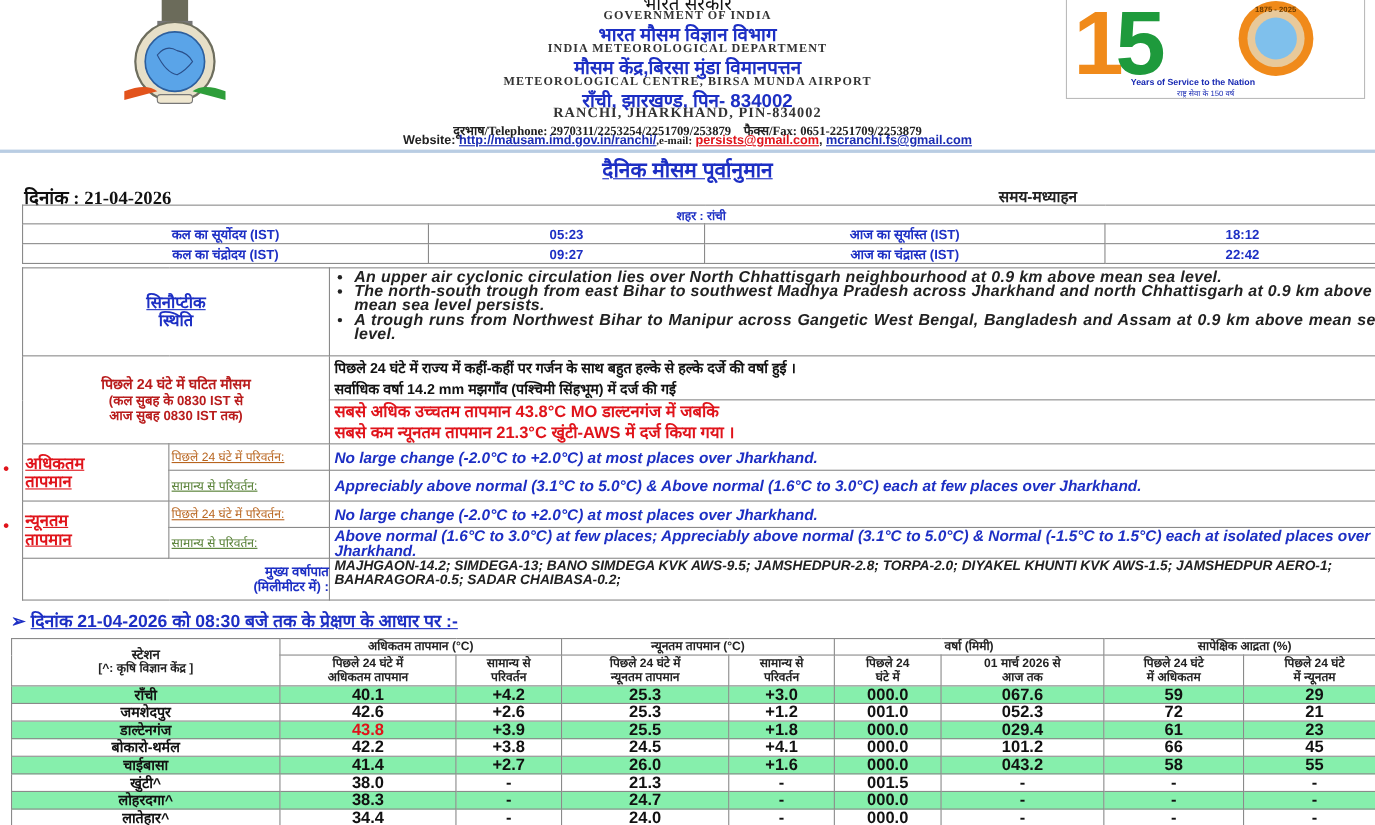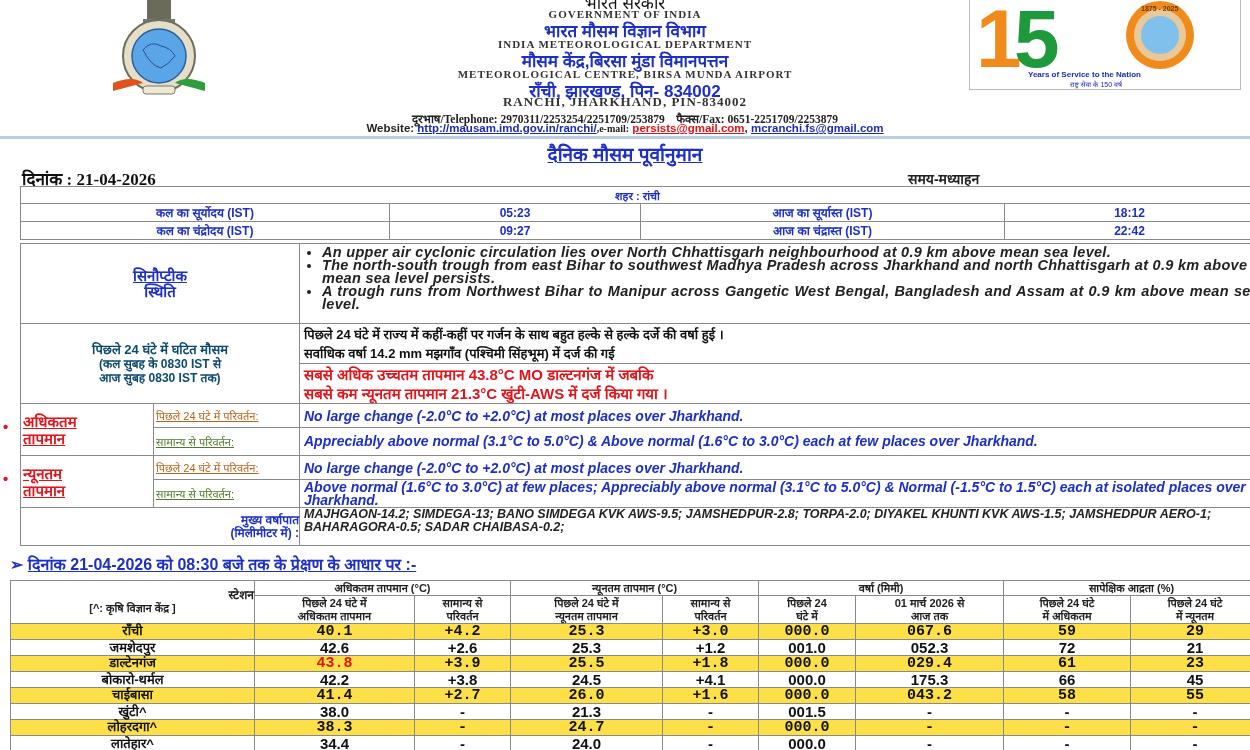--- a/index.html
+++ b/index.html
@@ -13,21 +13,21 @@
   .en-caps { font-family:"Liberation Serif", serif; font-weight:bold; color:#333; letter-spacing:1px; }
   a.lnk { color:#1a2bb3; text-decoration:underline; font-weight:bold; }
   a.lnk-red { color:#e0141b; text-decoration:underline; font-weight:bold; }
   .rule { position:absolute; left:0; width:1250px; height:3px; background:#b9cde3; }
   
   table { border-collapse:collapse; }
   td, th { border:1px solid #8a8a8a; padding:0; }
   .info td { text-align:center; font-weight:bold; font-size:12px; }
   .station td, .station th { text-align:center; }
   .station td { font-weight:bold; font-size:15px; height:15px; line-height:15px; }
-  .station tr.g td { background:#fde047;font-family:Liberation Mono, monospace; }
+  .station tr.g td { background:#86efac; }
   .station th { font-weight:bold; font-size:11px; line-height:13px; color:#222; }
   .ital { font-style:italic; font-weight:bold; }
   .bullet-list { margin:0; padding-left:22px; }
   .bullet-list li { font-style:italic; font-weight:bold; font-size:14.5px; line-height:13px; letter-spacing:0.3px; }
   .logo-box { border:1px solid #bbb; }
 </style>
 </head>
 <body>
 
 <div>
@@ -127,21 +127,21 @@
     <td style="vertical-align:top;padding-top:2px;overflow:hidden;">
       <ul class="bullet-list" style="color:#222;">
         <li style="text-align:justify;">An upper air cyclonic circulation lies over North Chhattisgarh neighbourhood at 0.9 km above mean sea level.</li>
         <li>The north-south trough from east Bihar to southwest Madhya Pradesh across Jharkhand and north Chhattisgarh at 0.9 km above mean sea level persists.</li>
         <li style="text-align:justify;">A trough runs from Northwest Bihar to Manipur across Gangetic West Bengal, Bangladesh and Assam at 0.9 km above mean sea level.</li>
       </ul>
     </td>
   </tr>
 
   <tr style="height:40px;">
-    <td colspan="2" rowspan="2" style="text-align:center;color:#0c4a6e;font-size:12px;font-weight:bold;line-height:14px;">
+    <td colspan="2" rowspan="2" style="text-align:center;color:#b91c1c;font-size:12px;font-weight:bold;line-height:14px;">
       <div style="font-size:13px;">पिछले 24 घंटे में घटित मौसम</div>
       <div>(कल सुबह के 0830 IST से</div>
       <div>आज सुबह  0830 IST तक)</div>
     </td>
     <td style="padding-left:4px;font-size:13px;font-weight:bold;line-height:19px;white-space:nowrap;overflow:hidden;">
       <div>पिछले 24 घंटे में राज्य में  कहीं-कहीं  पर  गर्जन के साथ बहुत हल्के से हल्के दर्जे की वर्षा हुई ।</div>
       <div>सर्वाधिक  वर्षा  14.2 mm मझगाँव  (पश्चिमी  सिंहभूम)  में  दर्ज  की  गई</div>
     </td>
   </tr>
   <tr style="height:40px;">
@@ -202,21 +202,21 @@
       <col style="width:152px">
       <col style="width:96px">
       <col style="width:97px">
       <col style="width:148px">
       <col style="width:127px">
       <col>
   </colgroup>
   <thead>
     <tr style="height:15px;">
       <th rowspan="2">
-        <div style="font-size:12px;text-align:right;">स्टेशन</div>
+        <div style="font-size:12px;">स्टेशन</div>
         <div>[^: कृषि विज्ञान केंद्र ]</div>
       </th>
       <th colspan="2">अधिकतम तापमान (°C)</th>
       <th colspan="2">न्यूनतम तापमान (°C)</th>
       <th colspan="2">वर्षा (मिमी)</th>
       <th colspan="2">सापेक्षिक आद्रता (%)</th>
     </tr>
     <tr style="height:28px;">
       <th>
           <div>पिछले 24 घंटे में</div>
@@ -286,21 +286,21 @@
     <td>61</td>
     <td>23</td>
   </tr>
       <tr>
     <td style="font-size:13px;">बोकारो-थर्मल</td>
     <td>42.2</td>
     <td>+3.8</td>
     <td>24.5</td>
     <td>+4.1</td>
     <td>000.0</td>
-    <td>175.3</td>
+    <td>101.2</td>
     <td>66</td>
     <td>45</td>
   </tr>
       <tr class="g">
     <td style="font-size:13px;">चाईबासा</td>
     <td>41.4</td>
     <td>+2.7</td>
     <td>26.0</td>
     <td>+1.6</td>
     <td>000.0</td>

